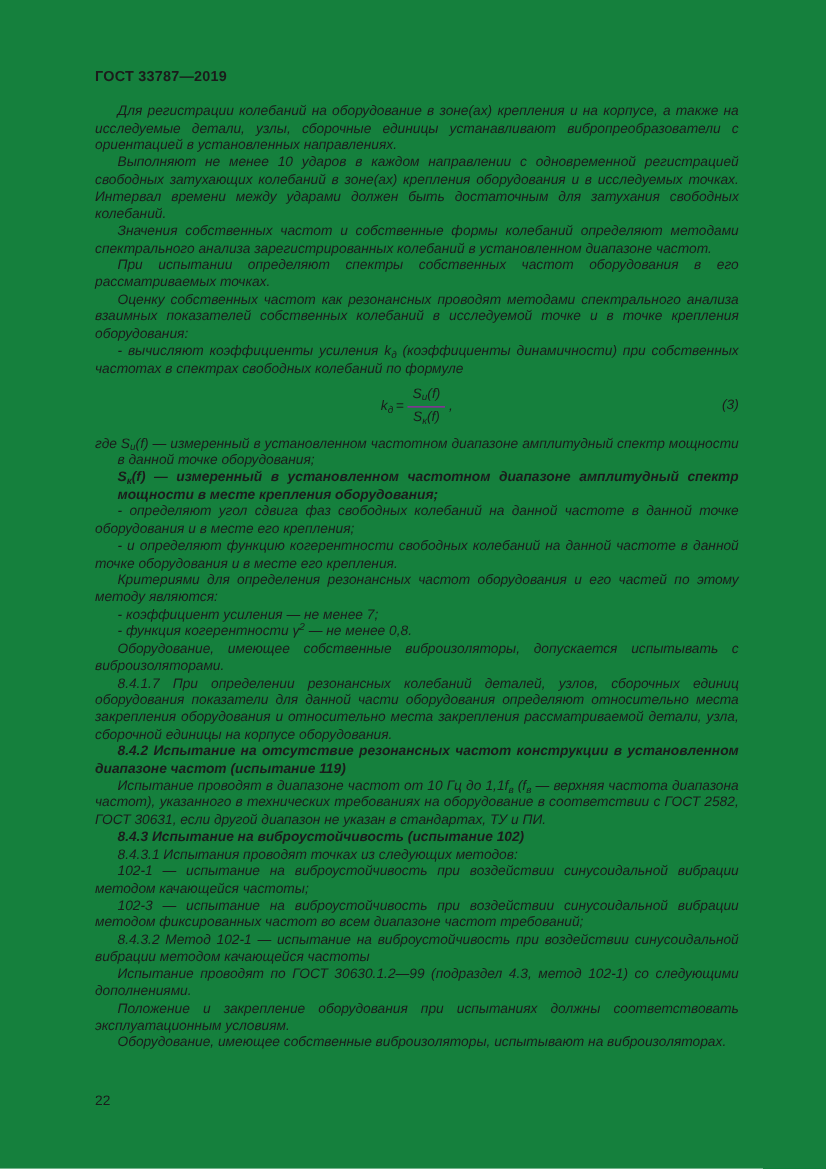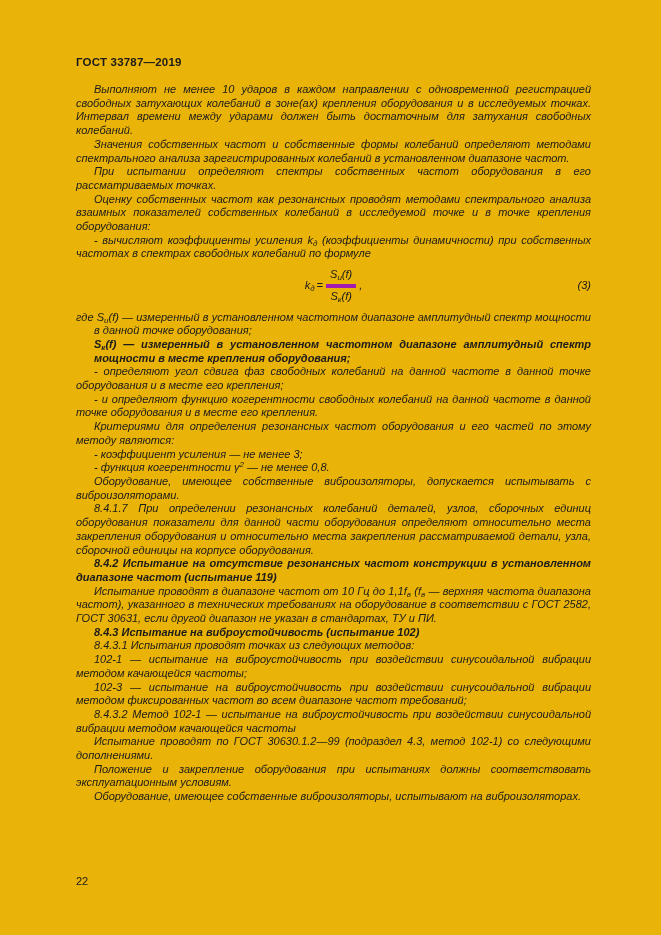--- a/index.html
+++ b/index.html
@@ -1,20 +1,20 @@
 <!DOCTYPE html>
 <html lang="ru"><head>
 <meta charset="utf-8">
 <style>
   html, body { margin: 0; padding: 0; background: #ffffff; }
   .page {
     position: relative;
     width: 661px;
     height: 935px;
-    background: #eab308;
+    background: #15803d;
     box-sizing: border-box;
     padding: 56px 70px 0 76px;
     font-family: "Liberation Sans", "DejaVu Sans", sans-serif;
     color: #1b1b1b;
     overflow: hidden;
   }
   .doc-header {
     font-size: 11.5px;
     font-weight: 700;
     font-style: normal;
@@ -41,21 +41,21 @@
     margin: 7px 0 7px 0;
     font-style: italic;
   }
   .formula .eq { margin: 0 3px 0 2px; }
   .frac {
     display: inline-block;
     vertical-align: middle;
     text-align: center;
     margin: 0 3px 0 0;
   }
-  .frac .num { display: block; padding: 0 4px 2px; border-bottom: 4px solid #a21caf; }
+  .frac .num { display: block; padding: 0 4px 2px; border-bottom: 1px solid #a21caf; }
   .frac .den { display: block; padding: 2px 4px 0; }
   .eq-no {
     position: absolute;
     right: 0;
     top: 50%;
     transform: translateY(-50%);
   }
   .page-number {
     position: absolute;
     left: 76px;
@@ -67,40 +67,41 @@
 </style>
 </head>
 <body>
 
 <div class="page">
 
   <div class="doc-header">ГОСТ 33787—2019</div>
 
   <div class="content">
 
+    <p class="ind">Для регистрации колебаний на оборудование в зоне(ах) крепления и на корпусе, а также на исследуемые детали, узлы, сборочные единицы устанавливают вибропреобразователи с ориентацией в установленных направлениях.</p>
     <p class="ind">Выполняют не менее 10 ударов в каждом направлении с одновременной регистрацией свободных затухающих колебаний в зоне(ах) крепления оборудования и в исследуемых точках. Интервал времени между ударами должен быть достаточным для затухания свободных колебаний.</p>
     <p class="ind">Значения собственных частот и собственные формы колебаний определяют методами спектрального анализа зарегистрированных колебаний в установленном диапазоне частот.</p>
     <p class="ind">При испытании определяют спектры собственных частот оборудования в его рассматриваемых точках.</p>
     <p class="ind">Оценку собственных частот как резонансных проводят методами спектрального анализа взаимных показателей собственных колебаний в исследуемой точке и в точке крепления оборудования:</p>
 
     <p class="ind"><span>- вычисляют коэффициенты усиления </span><span>k</span><sub>д</sub><span> (коэффициенты динамичности) при собственных частотах в спектрах свободных колебаний по формуле</span></p>
 
     <div class="formula">
       <span><span>k</span><sub>д</sub></span><span class="eq">=</span><span class="frac"><span class="num"><span>S</span><sub>и</sub><span>(f)</span></span><span class="den"><span>S</span><sub>к</sub><span>(f)</span></span></span><span>,</span>
       <span class="eq-no">(3)</span>
     </div>
 
     <p class="hang"><span>где </span><span>S</span><sub>и</sub><span>(f)</span><span> — измеренный в установленном частотном диапазоне амплитудный спектр мощности в данной точке оборудования;</span></p>
 
     <p class="sub2"><span>S</span><sub>к</sub><span>(f)</span><span> — измеренный в установленном частотном диапазоне амплитудный спектр мощности в месте крепления оборудования;</span></p>
 
     <p class="ind">- определяют угол сдвига фаз свободных колебаний на данной частоте в данной точке оборудования и в месте его крепления;</p>
     <p class="ind">- и определяют функцию когерентности свободных колебаний на данной частоте в данной точке оборудования и в месте его крепления.</p>
     <p class="ind">Критериями для определения резонансных частот оборудования и его частей по этому методу являются:</p>
-    <p class="ind">- коэффициент усиления — не менее 3;</p>
+    <p class="ind">- коэффициент усиления — не менее 7;</p>
 
     <p class="ind"><span>- функция когерентности </span><span>γ</span><sup>2</sup><span> — не менее 0,8.</span></p>
 
     <p class="ind">Оборудование, имеющее собственные виброизоляторы, допускается испытывать с виброизоляторами.</p>
     <p class="ind">8.4.1.7 При определении резонансных колебаний деталей, узлов, сборочных единиц оборудования показатели для данной части оборудования определяют относительно места закрепления оборудования и относительно места закрепления рассматриваемой детали, узла, сборочной единицы на корпусе оборудования.</p>
 
     <p class="ind bold">8.4.2 Испытание на отсутствие резонансных частот конструкции в установленном диапазоне частот (испытание 119)</p>
 
     <p class="ind"><span>Испытание проводят в диапазоне частот от 10 Гц до 1,1</span><span>f</span><sub>в</sub><span> (</span><span>f</span><sub>в</sub><span> — верхняя частота диапазона частот), указанного в технических требованиях на оборудование в соответствии с ГОСТ 2582, ГОСТ 30631, если другой диапазон не указан в стандартах, ТУ и ПИ.</span></p>
 

